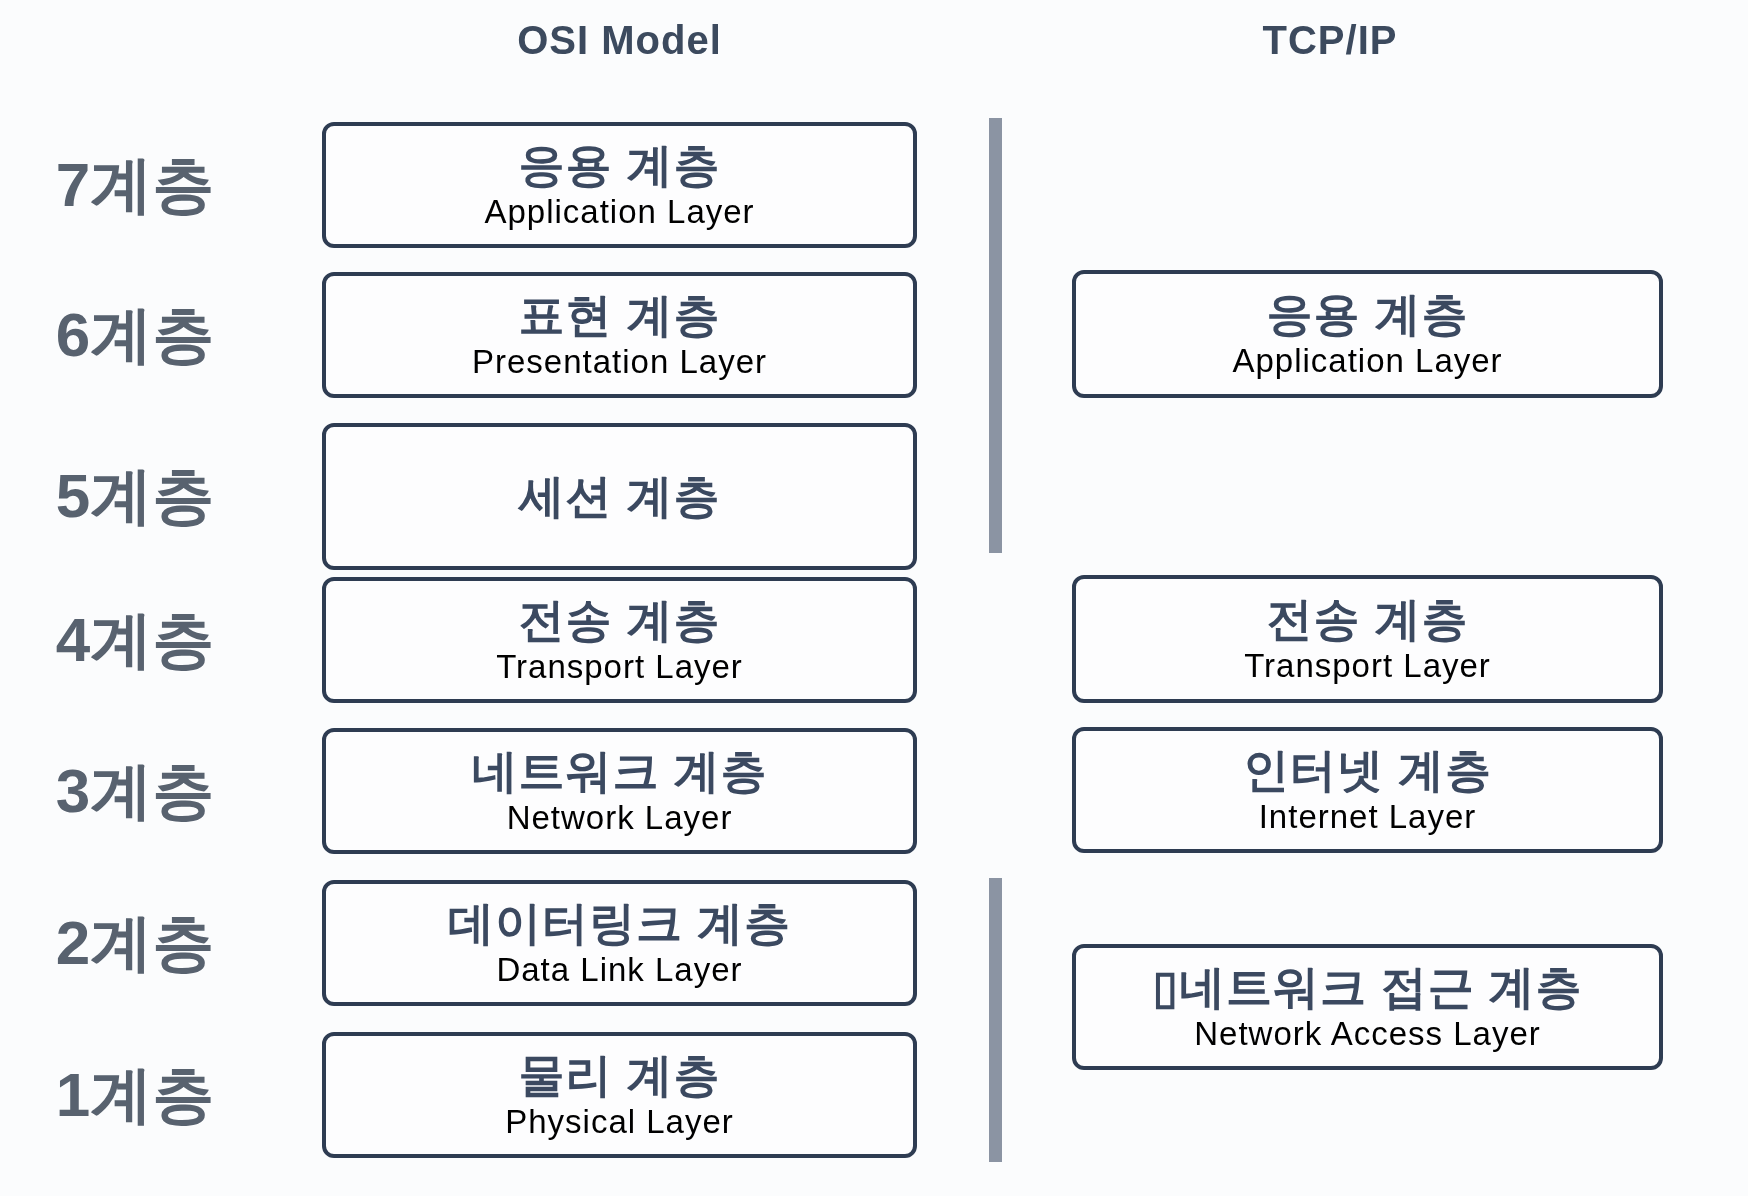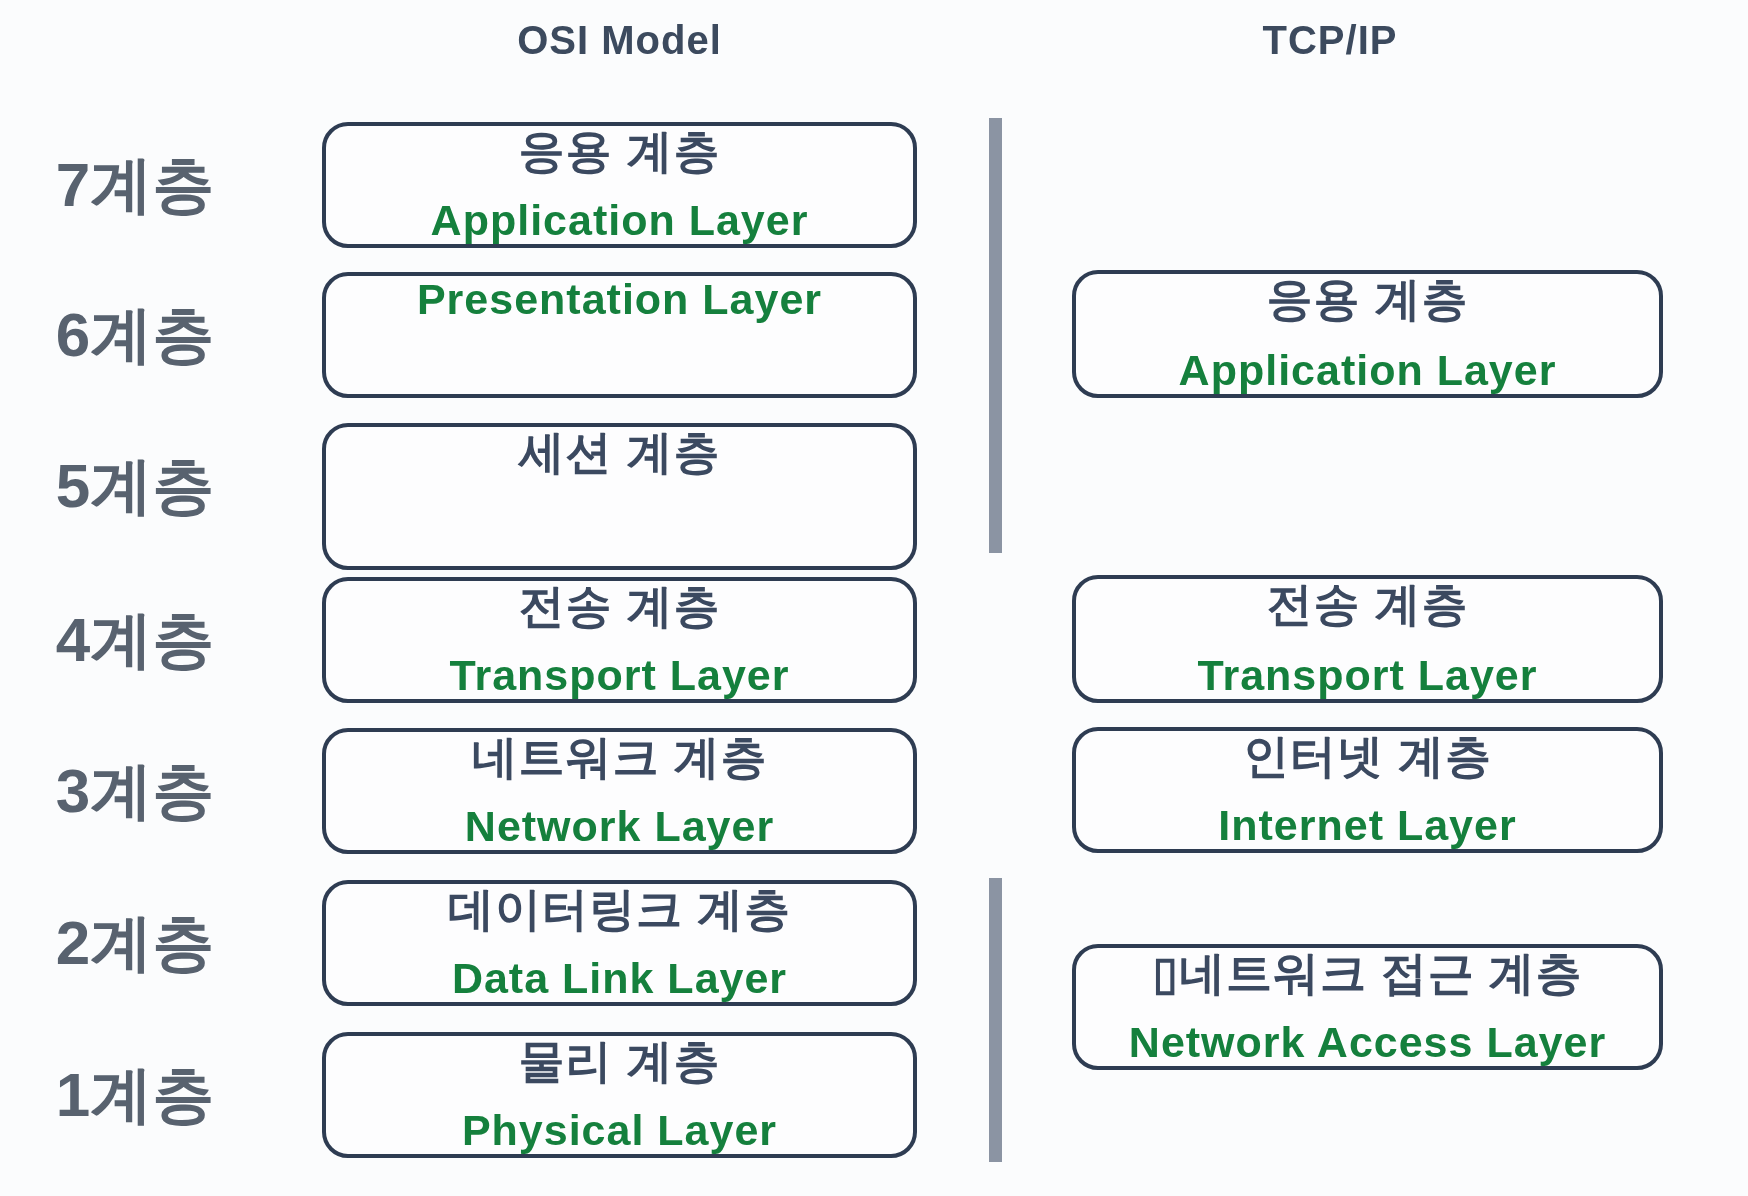--- a/index.html
+++ b/index.html
@@ -29,36 +29,36 @@
     display: flex; align-items: center; justify-content: center;
     font-size: 62px; font-weight: bold;
     color: #58626f;
   }
 
   .box {
     position: absolute;
     left: 322px; width: 595px; height: 126px;
     box-sizing: border-box;
     border: 4px solid #2e3c52;
-    border-radius: 26px;
+    border-radius: 12px;
     background: #fdfdfe;
     display: flex; flex-direction: column;
-    align-items: center; justify-content: space-between;
+    align-items: center; justify-content: center;
     gap: 4px;
   }
   .tcp-box { left: 1072px; width: 591px; }
 
   .ko {
     font-size: 46px; font-weight: bold;
     color: #3b4960; letter-spacing: 1px;
     line-height: 1.1;
   }
   .en {
-    font-size: 43px; font-weight: bold;
-    color: #15803d; letter-spacing: 1px;
+    font-size: 33px; font-weight: normal;
+    color: #000000; letter-spacing: 1px;
     line-height: 1.1;
   }
 
   .bar {
     position: absolute;
     left: 989px; width: 13px;
     background: #8b94a3;
   }
   .bar-top { top: 118px; height: 435px; }
   .bar-bottom { top: 878px; height: 284px; }
@@ -66,31 +66,32 @@
 </head>
 <body>
 
 <div>
 
   <h1 class="hdr hdr-osi">OSI Model</h1>
   <h1 class="hdr hdr-tcp">TCP/IP</h1>
 
   <div class="level" style="top:122px">7계층</div>
   <div class="level" style="top:272px">6계층</div>
-  <div class="level" style="top:423px">5계층</div>
+  <div class="level" style="top:433px">5계층</div>
   <div class="level" style="top:577px">4계층</div>
   <div class="level" style="top:728px">3계층</div>
   <div class="level" style="top:880px">2계층</div>
   <div class="level" style="top:1032px">1계층</div>
 
   <div class="box" style="top:122px">
     <div class="ko">응용 계층</div>
     <div class="en">Application Layer</div>
   </div>
   <div class="box" style="top:272px">
+    <div class="ko">표현 계층</div>
     <div class="en">Presentation Layer</div>
   </div>
   <div class="box" style="top:423px;height:147px">
     <div class="ko">세션 계층</div>
   </div>
   <div class="box" style="top:577px">
     <div class="ko">전송 계층</div>
     <div class="en">Transport Layer</div>
   </div>
   <div class="box" style="top:728px">

